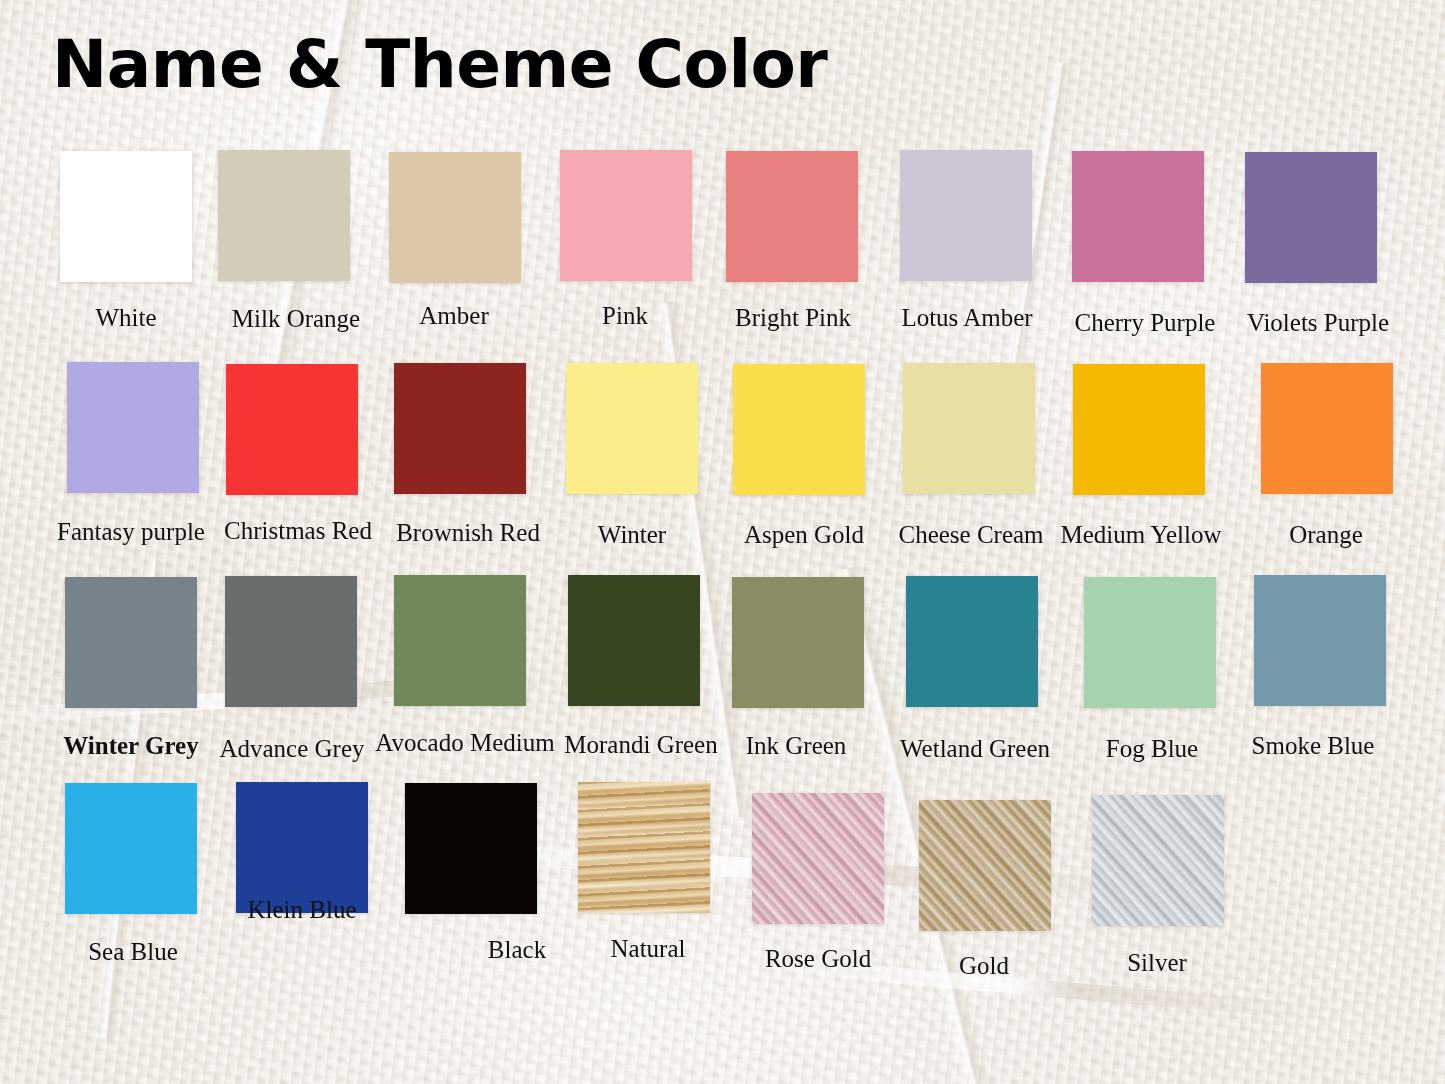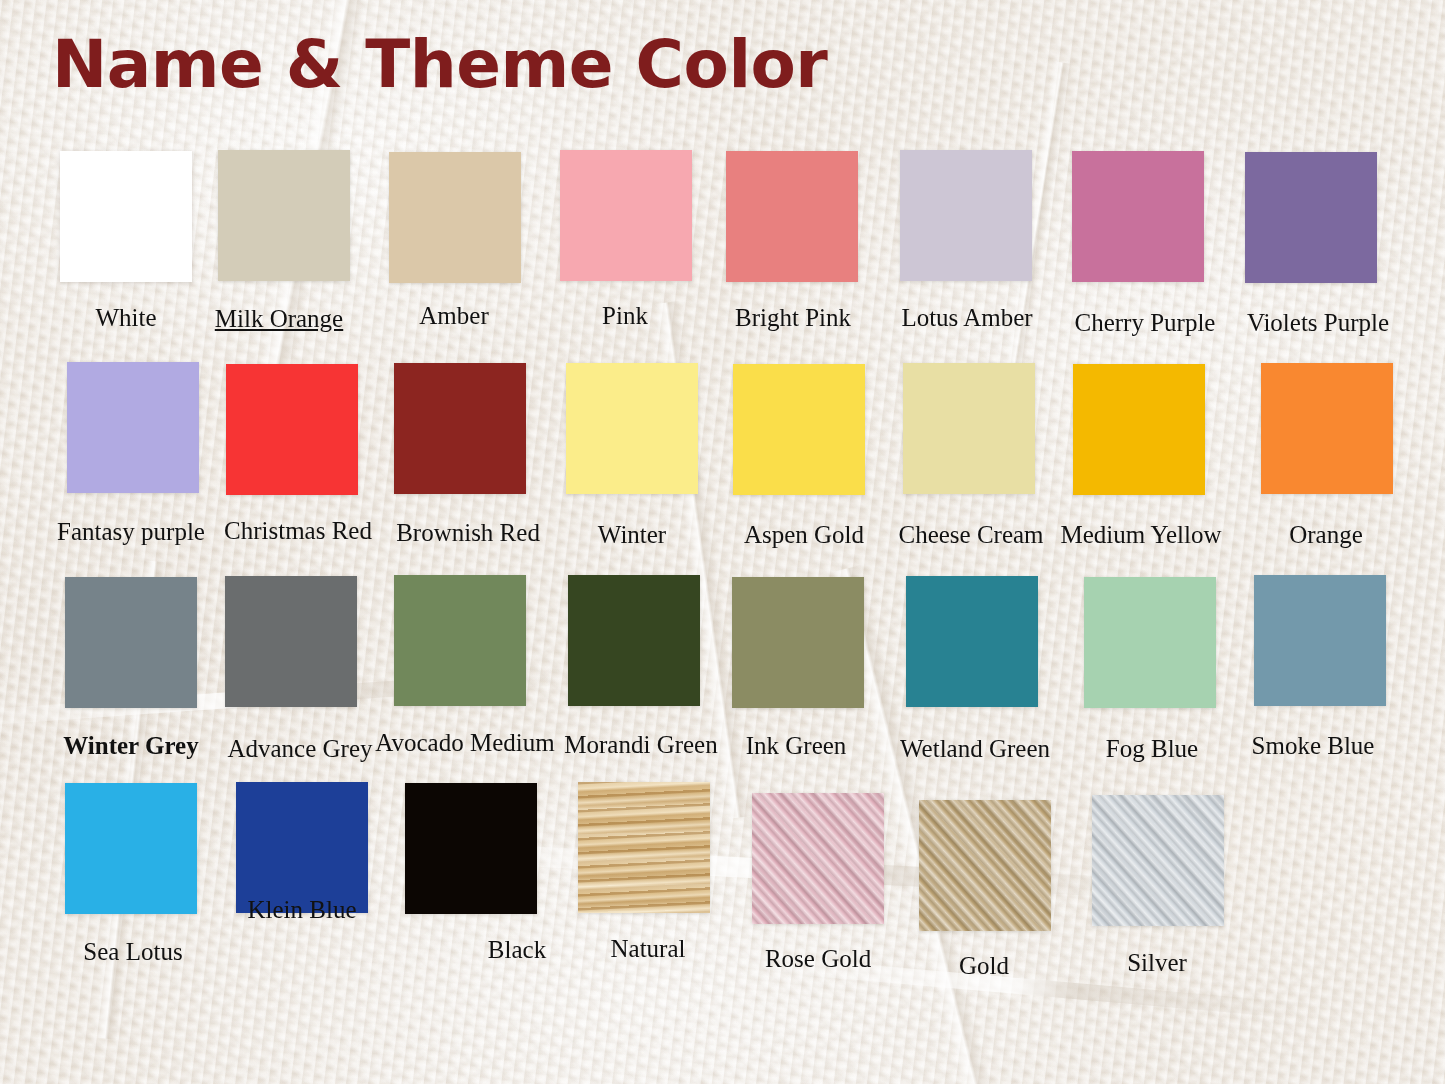--- a/index.html
+++ b/index.html
@@ -74,21 +74,21 @@
 
   
   #page-title {
     position: absolute;
     left: 52px;
     top: 26px;
     font-family: "DejaVu Sans", sans-serif;
     font-weight: 700;
     font-size: 66px;
     letter-spacing: -0.5px;
-    color: #7f1d1d;
+    color: #000000;
     white-space: nowrap;
   }
   .swatch {
     position: relative;
     width: 132px;
     height: 131px;
     box-shadow: 0 1px 3px rgba(120,110,98,0.22);
     overflow: hidden;
   }
   .swatch.white-chip { box-shadow: 0 1px 4px rgba(140,130,118,0.30); }
@@ -143,21 +143,21 @@
   <div class="crease c6"></div>
   <div class="crease c7"></div>
   <div class="crease c8"></div>
 
   <div id="page-title">Name &amp; Theme Color</div>
 
   <div id="grid">
       <div class="swatch white-chip" title="White" style="left: 60px; top: 151px; position: absolute; background-color: rgb(255, 255, 255);"></div>
       <div class="label" style="left: 126px; top: 304px;">White</div>
       <div class="swatch" title="Milk Orange" style="left: 218px; top: 150px; position: absolute; background-color: rgb(211, 204, 184);"></div>
-      <div class="label" style="left: 279px; top: 305px; text-decoration: underline;">Milk Orange</div>
+      <div class="label" style="left: 296px; top: 305px;">Milk Orange</div>
       <div class="swatch" title="Amber" style="left: 389px; top: 152px; position: absolute; background-color: rgb(219, 200, 169);"></div>
       <div class="label" style="left: 454px; top: 302px;">Amber</div>
       <div class="swatch" title="Pink" style="left: 560px; top: 150px; position: absolute; background-color: rgb(247, 168, 176);"></div>
       <div class="label" style="left: 625px; top: 302px;">Pink</div>
       <div class="swatch" title="Bright Pink" style="left: 726px; top: 151px; position: absolute; background-color: rgb(232, 128, 127);"></div>
       <div class="label" style="left: 793px; top: 304px;">Bright Pink</div>
       <div class="swatch" title="Lotus Pink" style="left: 900px; top: 150px; position: absolute; background-color: rgb(205, 198, 213);"></div>
       <div class="label" style="left: 967px; top: 304px;">Lotus Amber</div>
       <div class="swatch" title="Cherry Purple" style="left: 1072px; top: 151px; position: absolute; background-color: rgb(200, 113, 156);"></div>
       <div class="label" style="left: 1145px; top: 309px;">Cherry Purple</div>
@@ -175,35 +175,35 @@
       <div class="label" style="left: 804px; top: 521px;">Aspen Gold</div>
       <div class="swatch" title="Cheese Cream" style="left: 903px; top: 363px; position: absolute; background-color: rgb(232, 223, 164);"></div>
       <div class="label" style="left: 971px; top: 521px;">Cheese Cream</div>
       <div class="swatch" title="Medium Yellow" style="left: 1073px; top: 364px; position: absolute; background-color: rgb(244, 185, 0);"></div>
       <div class="label" style="left: 1141px; top: 521px;">Medium Yellow</div>
       <div class="swatch" title="Orange" style="left: 1261px; top: 363px; position: absolute; background-color: rgb(249, 136, 48);"></div>
       <div class="label" style="left: 1326px; top: 521px;">Orange</div>
       <div class="swatch" title="Winter Grey" style="left: 65px; top: 577px; position: absolute; background-color: rgb(118, 131, 138);"></div>
       <div class="label" style="left: 131px; top: 732px; font-weight: bold;">Winter Grey</div>
       <div class="swatch" title="Advance Grey" style="left: 225px; top: 576px; position: absolute; background-color: rgb(106, 109, 110);"></div>
-      <div class="label" style="left: 292px; top: 735px; margin-left: 8px;">Advance Grey</div>
+      <div class="label" style="left: 292px; top: 735px;">Advance Grey</div>
       <div class="swatch" title="Avocado Green" style="left: 394px; top: 575px; position: absolute; background-color: rgb(113, 136, 91);"></div>
       <div class="label" style="left: 465px; top: 729px;">Avocado Medium</div>
       <div class="swatch" title="Morandi Green" style="left: 568px; top: 575px; position: absolute; background-color: rgb(54, 70, 33);"></div>
       <div class="label" style="left: 641px; top: 731px;">Morandi Green</div>
       <div class="swatch" title="Ink Green" style="left: 732px; top: 577px; position: absolute; background-color: rgb(139, 140, 99);"></div>
       <div class="label" style="left: 796px; top: 732px;">Ink Green</div>
       <div class="swatch" title="Wetland Green" style="left: 906px; top: 576px; position: absolute; background-color: rgb(40, 130, 146);"></div>
       <div class="label" style="left: 975px; top: 735px;">Wetland Green</div>
       <div class="swatch" title="Fog Blue" style="left: 1084px; top: 577px; position: absolute; background-color: rgb(166, 210, 176);"></div>
       <div class="label" style="left: 1152px; top: 735px;">Fog Blue</div>
       <div class="swatch" title="Smoke Blue" style="left: 1254px; top: 575px; position: absolute; background-color: rgb(115, 153, 171);"></div>
       <div class="label" style="left: 1313px; top: 732px;">Smoke Blue</div>
       <div class="swatch" title="Sea Blue" style="left: 65px; top: 783px; position: absolute; background-color: rgb(41, 176, 230);"></div>
-      <div class="label" style="left: 133px; top: 938px;">Sea Lotus</div>
+      <div class="label" style="left: 133px; top: 938px;">Sea Blue</div>
       <div class="swatch" title="Klein Blue" style="left: 236px; top: 782px; position: absolute; background-color: rgb(29, 63, 152);"></div>
       <div class="label" style="left: 302px; top: 896px;">Klein Blue</div>
       <div class="swatch" title="Black" style="left: 405px; top: 783px; position: absolute; background-color: rgb(12, 6, 3);"></div>
       <div class="label" style="left: 481px; top: 936px; margin-left: 36px;">Black</div>
       <div class="swatch tex-wood" title="Natural" style="left: 578px; top: 782px; position: absolute; background-color: rgb(217, 185, 131);"></div>
       <div class="label" style="left: 648px; top: 935px;">Natural</div>
       <div class="swatch tex-brush" title="Rose Gold" style="left: 752px; top: 793px; position: absolute; background-color: rgb(225, 175, 187);"></div>
       <div class="label" style="left: 818px; top: 945px;">Rose Gold</div>
       <div class="swatch tex-brush" title="Gold" style="left: 919px; top: 800px; position: absolute; background-color: rgb(188, 162, 115);"></div>
       <div class="label" style="left: 984px; top: 952px;">Gold</div>

